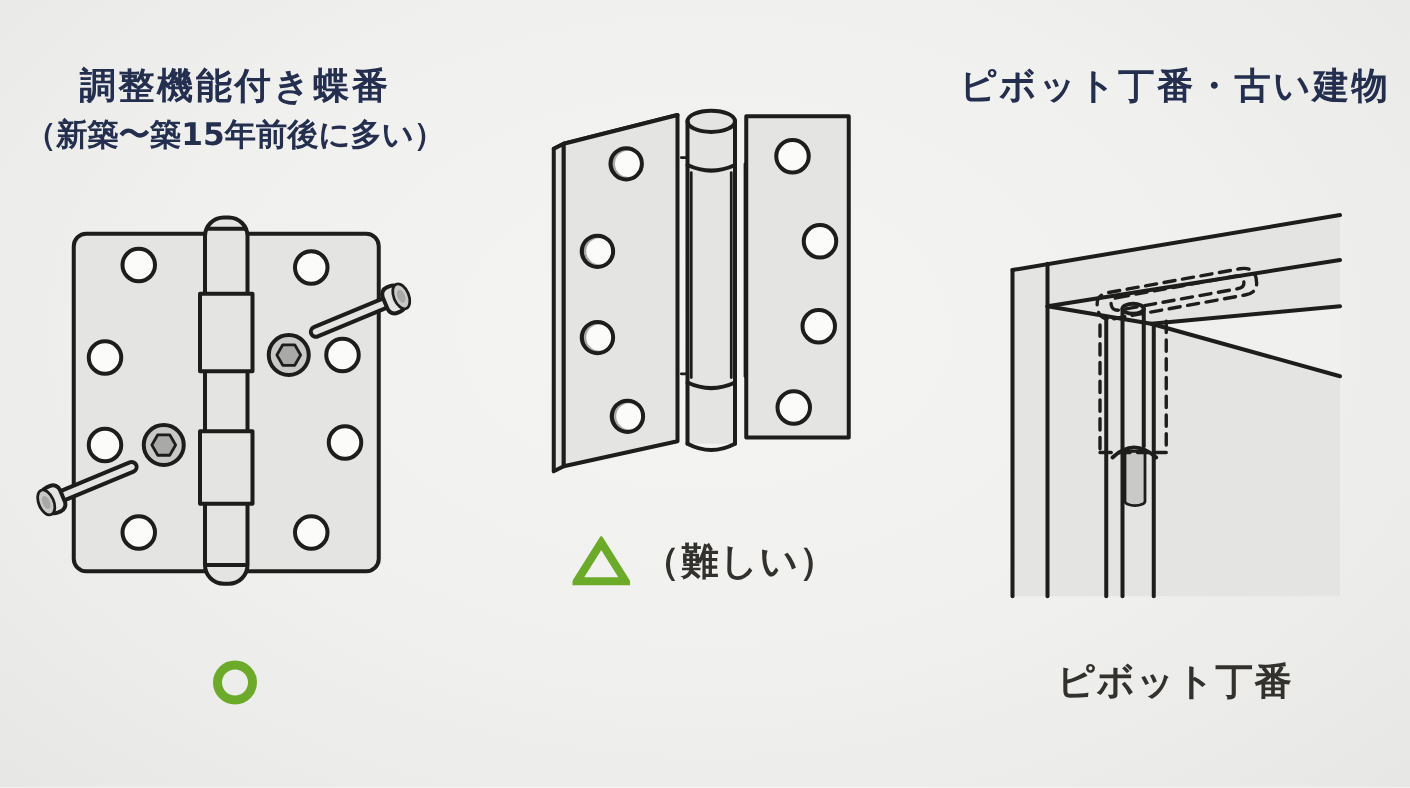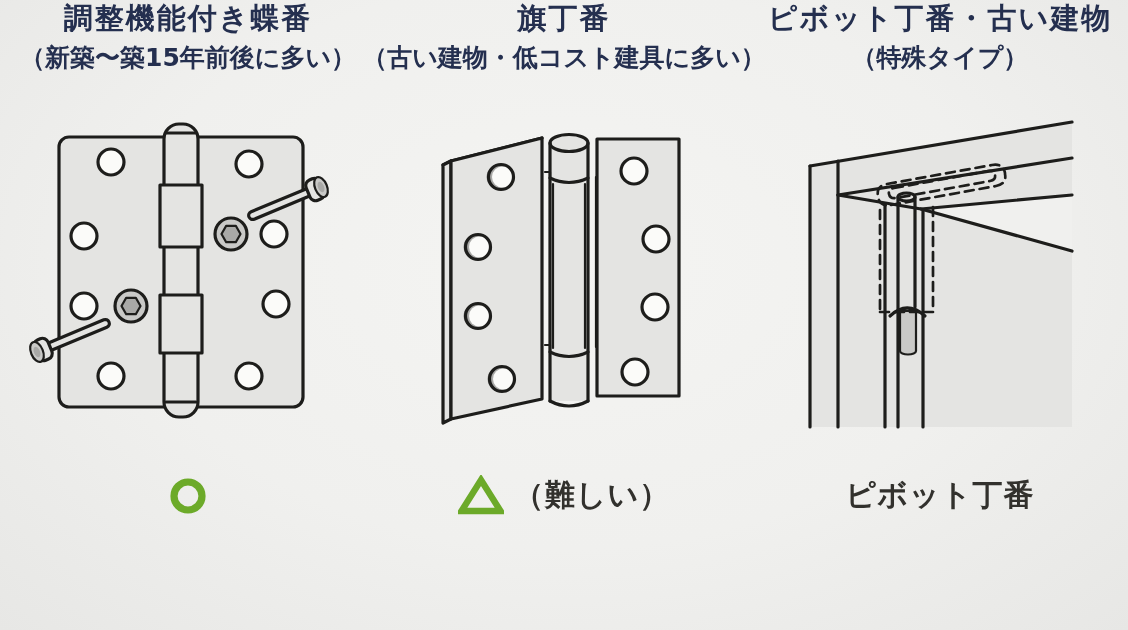--- a/index.html
+++ b/index.html
@@ -5,21 +5,21 @@
   :root{
     --background:#f0f0ee; --heading:#242f4f; --outline:#1d1d1b; --green:#6caa29;
     --verdict-text:#32312d; --fill-light:#e4e4e2; --fill-mid:#c9c9c7; --fill-dark:#a9a9a7; --fill-white:#fbfbf9;
   }
   html,body{margin:0;padding:0;}
   body{
     width:1128px;height:630px;overflow:hidden;
     font-family:"DejaVu Sans","Liberation Sans",sans-serif;
     background:radial-gradient(ellipse at 50% 42%, #f4f4f2 0%, var(--background) 55%, #e7e7e5 100%);
   }
-  .page{width:1128px;height:630px;display:flex;box-sizing:border-box;}
+  .page{width:1128px;height:630px;display:flex;box-sizing:border-box;padding-top:50px;}
   .column{width:376px;display:flex;flex-direction:column;align-items:center;}
   .col-header{height:96px;text-align:center;}
   .title{font-size:29px;font-weight:700;letter-spacing:2px;color:var(--heading);line-height:1.25;white-space:nowrap;}
   .subtitle{font-size:25px;font-weight:700;color:var(--heading);margin-top:5px;white-space:nowrap;}
   .illustration{height:356px;width:100%;display:flex;align-items:center;justify-content:center;}
   .verdict{height:86px;display:flex;align-items:center;justify-content:center;gap:10px;}
   .verdict-text{font-size:30px;font-weight:700;color:var(--verdict-text);letter-spacing:1px;white-space:nowrap;}
   
   .ol{stroke:var(--outline);stroke-width:3.2;fill:none;stroke-linecap:round;stroke-linejoin:round;}
   .ol2{stroke:var(--outline);stroke-width:2.2;fill:none;stroke-linecap:round;stroke-linejoin:round;}
@@ -87,24 +87,20 @@
       </svg>
     </div>
     <div class="verdict">
       <svg width="40" height="40" viewBox="0 0 40 40">
         <circle class="mark" cx="20" cy="21" r="14" stroke-width="7.2"></circle>
       </svg>
     </div>
   </div>
 
   <div class="column">
-    <div class="col-header">
-      <div class="title">旗丁番</div>
-      <div class="subtitle">（古い建物・低コスト建具に多い）</div>
-    </div>
     <div class="illustration">
       <svg width="260" height="320" viewBox="0 0 260 320">
 
         <polygon class="ol pl" points="9,51 100,27 108,24 17,47"></polygon>
         <polygon class="ol pl" points="9,51 17,47 17,305 9,309"></polygon>
         <polygon class="ol pl" points="17,47 108,24 108,285 17,305"></polygon>
 
         <g>
             <circle class="pd nostroke" cx="64.5" cy="63" r="12"></circle>
             <circle class="pw nostroke" cx="68.5" cy="63" r="10.5"></circle>
@@ -151,21 +147,20 @@
       <svg width="46" height="40" viewBox="0 0 46 40">
         <polygon class="mark" points="23,5 42.5,36 3.5,36" stroke-width="6.4"></polygon>
       </svg>
       <span class="verdict-text">（難しい）</span>
     </div>
   </div>
 
   <div class="column">
     <div class="col-header">
       <div class="title">ピボット丁番・古い建物</div>
-      <div class="subtitle">（特殊タイプ）</div>
     </div>
     <div class="illustration">
       <svg width="290" height="330" viewBox="0 0 290 330">
 
         <polygon class="pl nostroke" points="15,57 277,13 277,318 15,318"></polygon>
 
         <polygon class="bgfill nostroke" points="126,100 277,86 277,142"></polygon>
 
         <line class="ol" x1="15" y1="57" x2="277" y2="13"></line>
         <line class="ol" x1="43" y1="86" x2="277" y2="49"></line>

